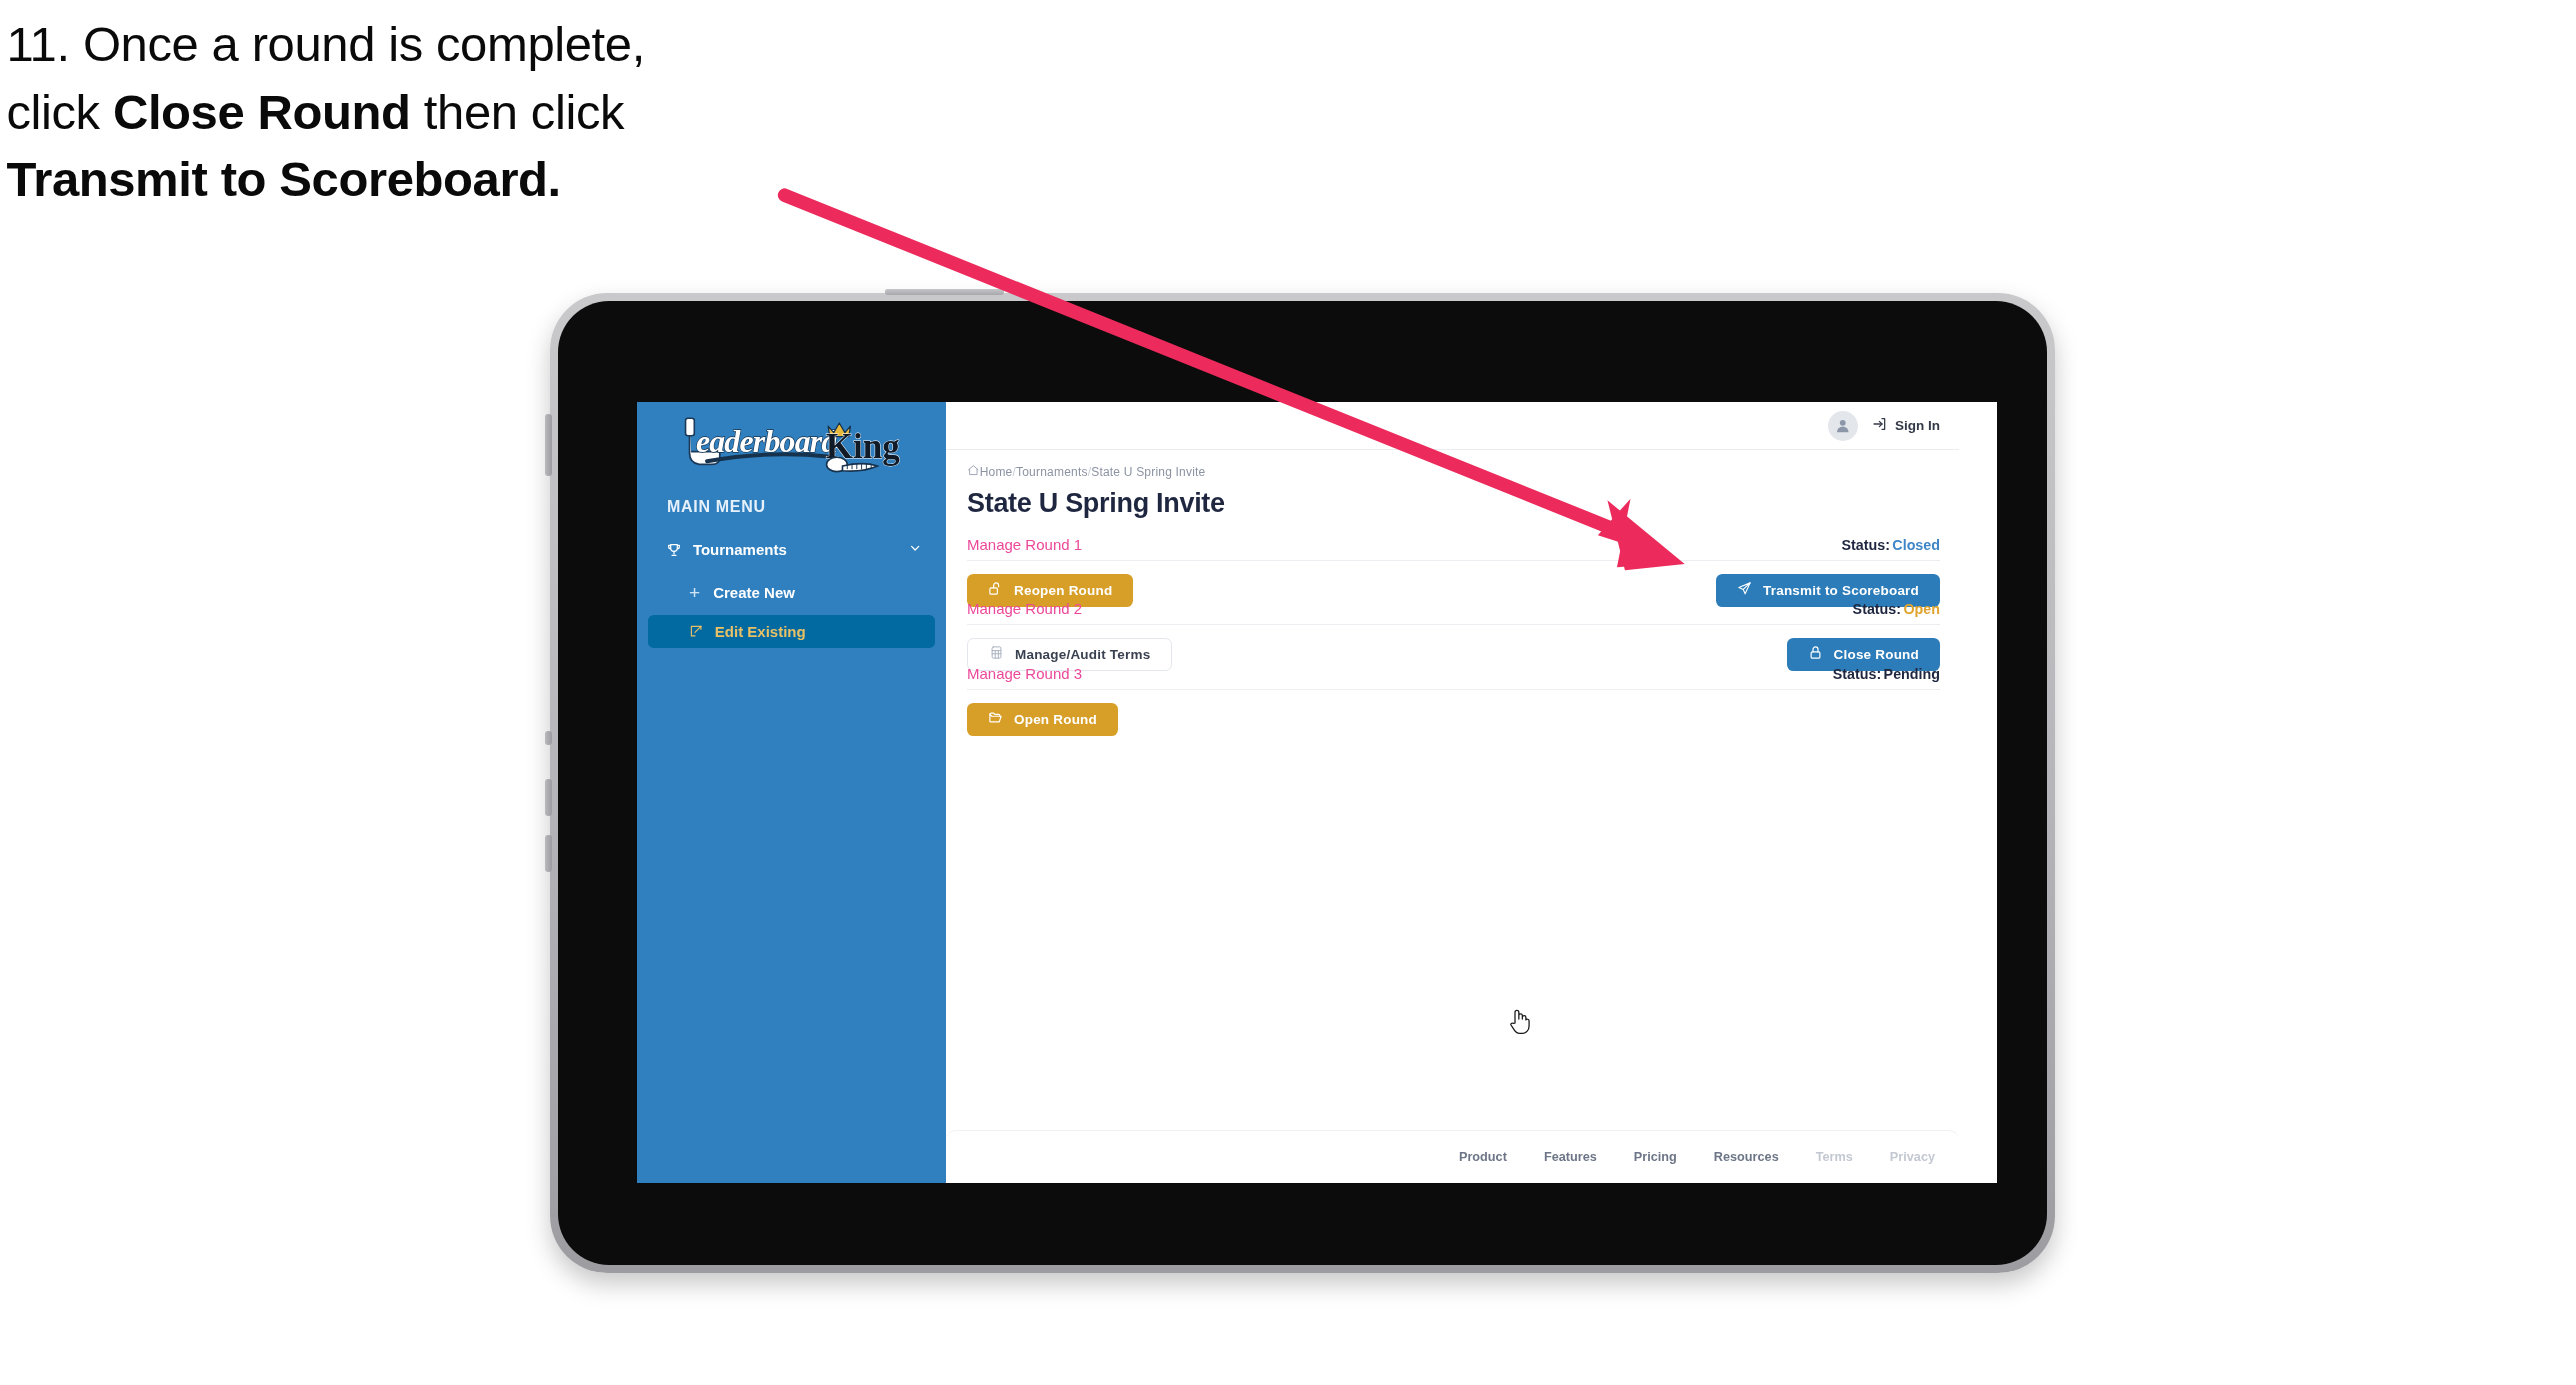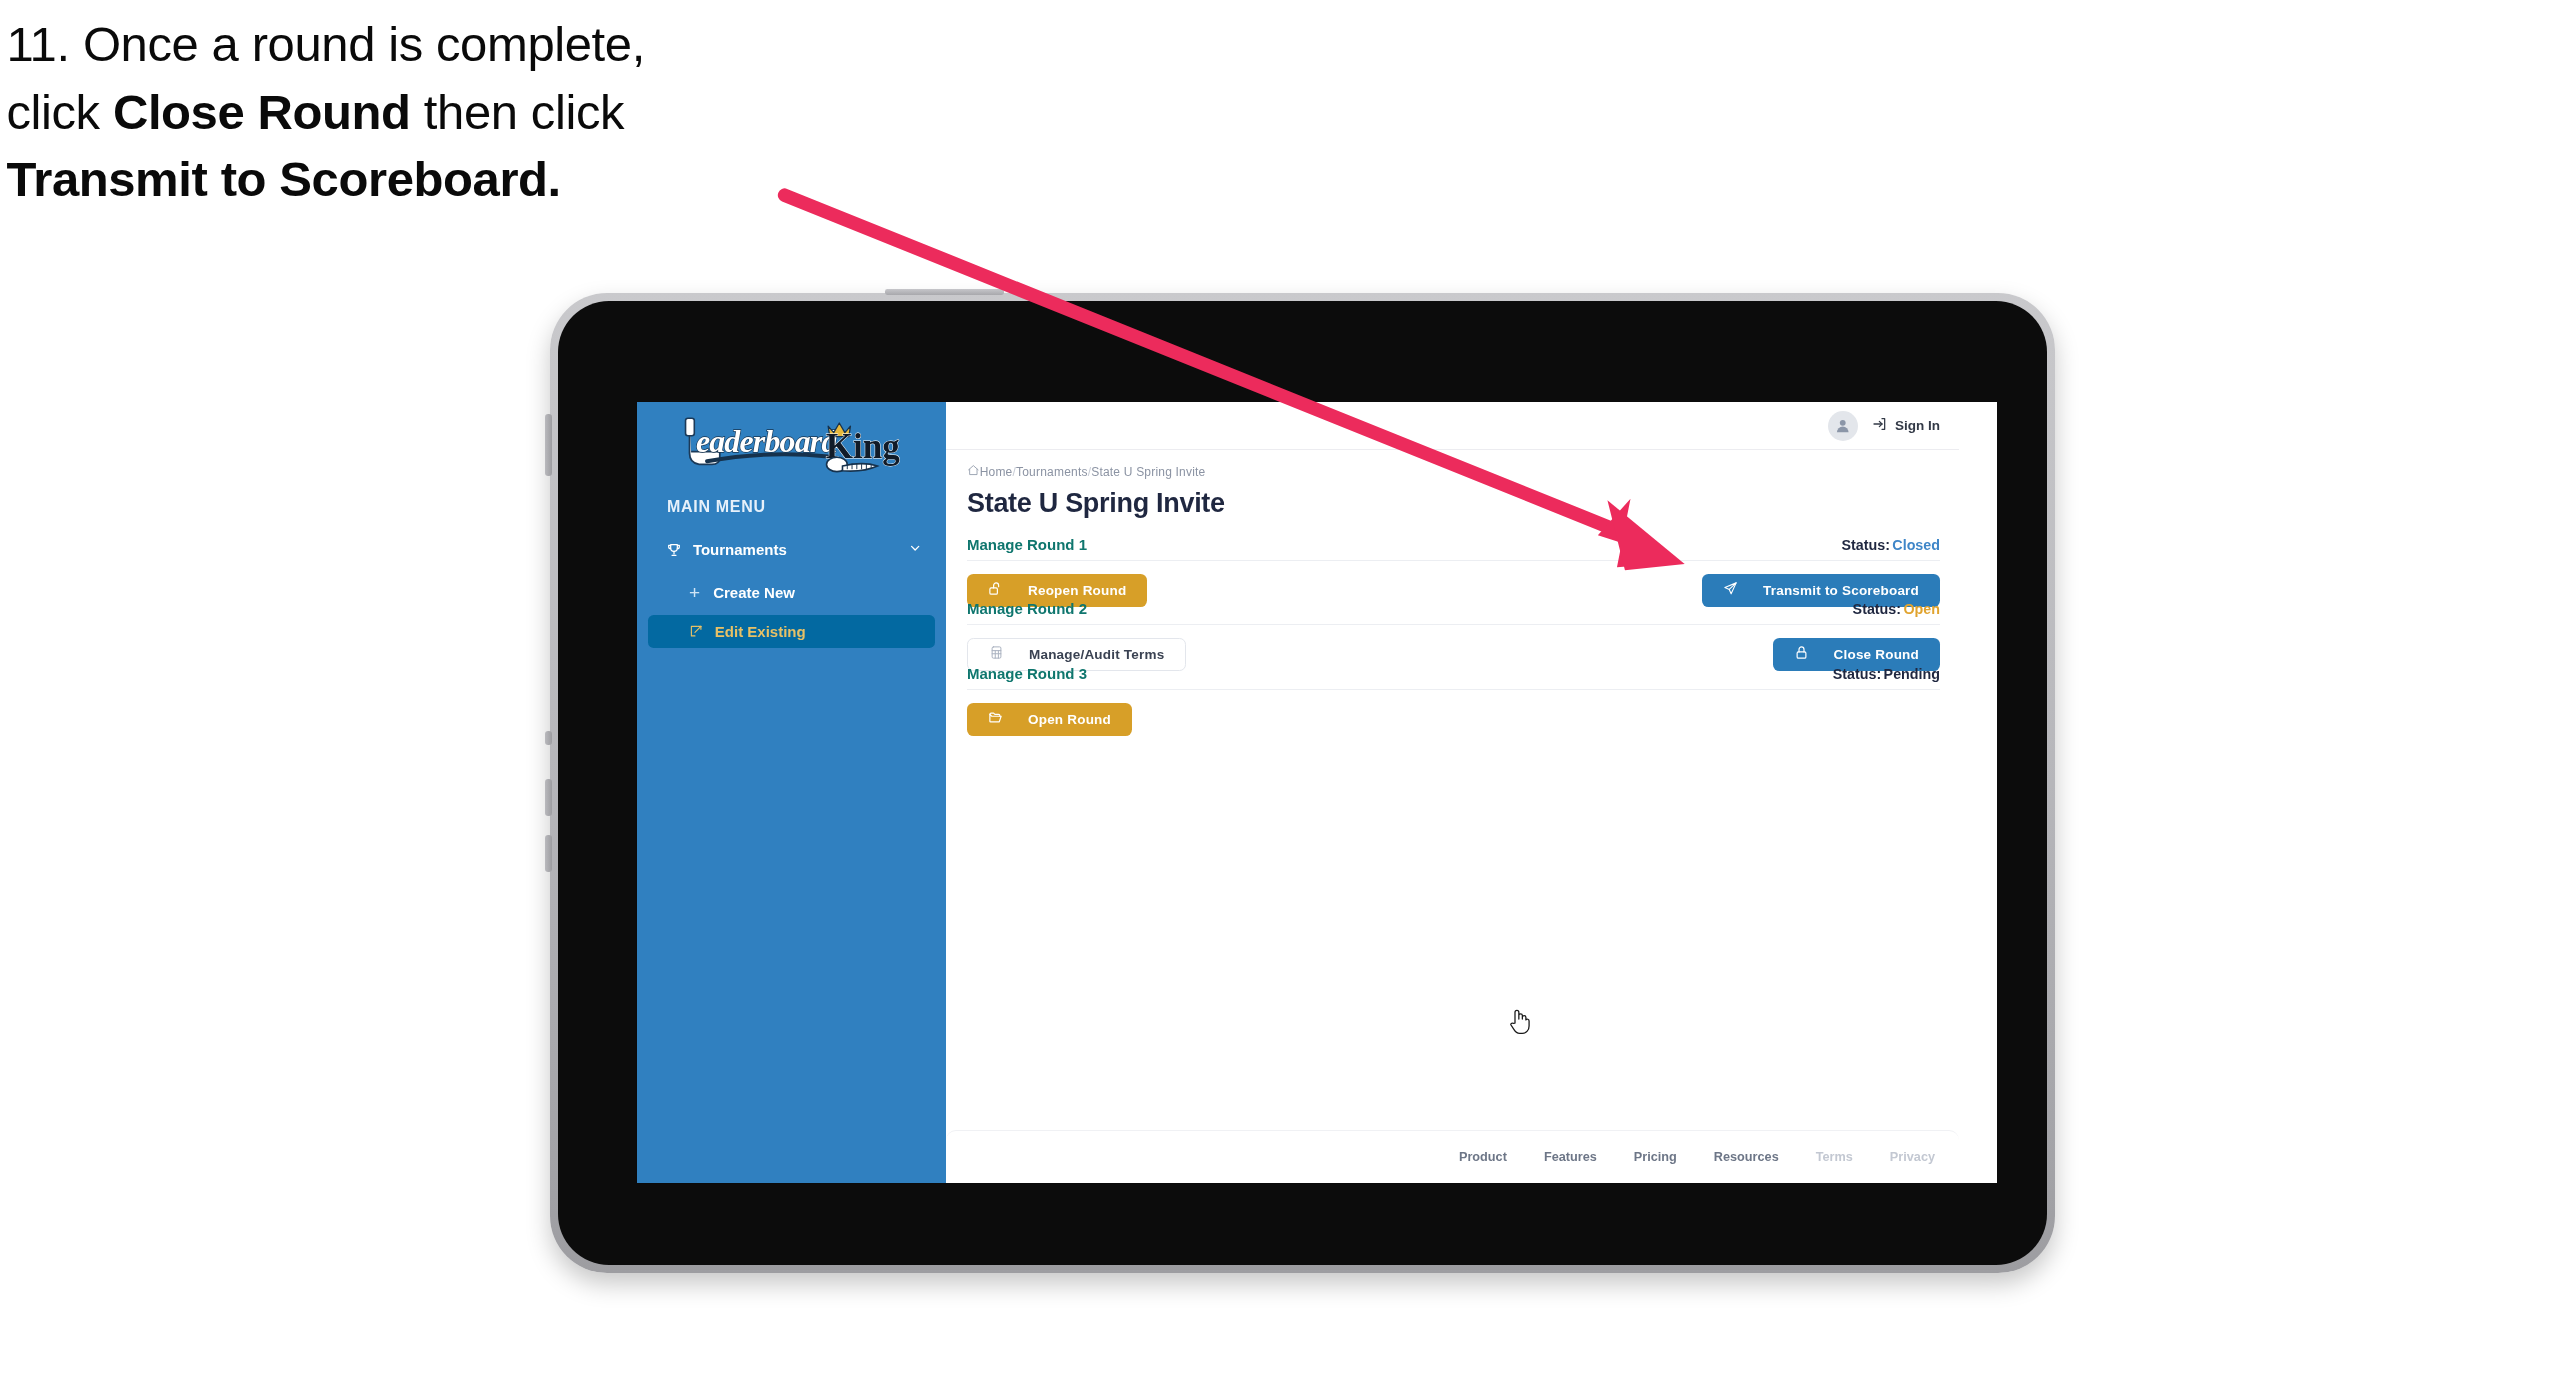--- a/index.html
+++ b/index.html
@@ -97,31 +97,31 @@
     font-size:27px; font-weight:bold; color:#1f2740; letter-spacing:-0.3px;
   }
 
   .round-block{ position:absolute; left:21px; width:973px; }
   #round-1{ top:134px; }
   #round-2{ top:198px; }
   #round-3{ top:263px; }
 
   .round-head{ display:flex; align-items:baseline; justify-content:space-between;
     padding-bottom:7.2px; border-bottom:0.8px solid #eceef2; }
-  .round-name{ font-size:15px; font-weight:bold; color:#0f766e; }
+  .round-name{ font-size:15px; font-weight:normal; color:#ec4899; }
   .round-status{ font-size:14.3px; font-weight:bold; color:#1f2740; }
   .round-status .val{ margin-left:2.4px; }
   .val-closed{ color:#3f86c8; }
   .val-open{ color:#e0a32e; }
   .val-pending{ color:#1f2740; }
 
   .round-actions{ display:flex; align-items:center; justify-content:space-between; margin-top:12.7px; }
 
   .btn{
-    display:inline-flex; align-items:center; justify-content:center; gap:25px;
+    display:inline-flex; align-items:center; justify-content:center; gap:11px;
     height:33px; padding:0 21px; border-radius:6.4px; border:none;
     font-size:13.5px; font-weight:bold; letter-spacing:0.2px; cursor:pointer;
     font-family:"Liberation Sans", sans-serif;
   }
   .btn-gold{ background:#d79f28; color:#fff; }
   .btn-blue{ background:#2b7cb9; color:#fff; }
   .btn-ghost{ background:#fff; color:#3a4252; border:0.8px solid #e3e6ec; }
 
   #footer{
     position:absolute; left:309px; bottom:0; width:1013px; height:53px;

